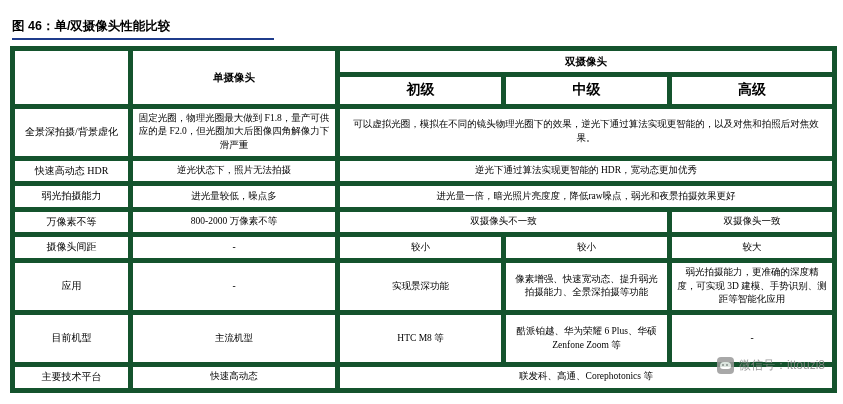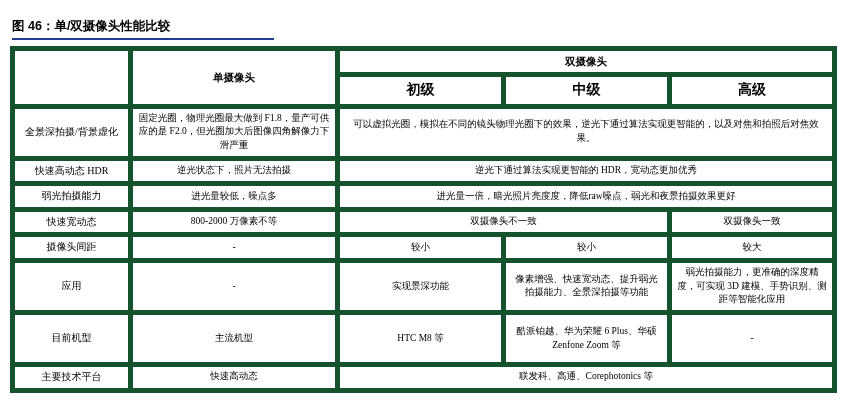--- a/index.html
+++ b/index.html
@@ -132,21 +132,21 @@
         <td class="cell-left" colspan="3">逆光下通过算法实现更智能的 HDR，宽动态更加优秀</td>
       </tr>
 
       <tr>
         <td class="rowlab">弱光拍摄能力</td>
         <td>进光量较低，噪点多</td>
         <td class="cell-left" colspan="3">进光量一倍，暗光照片亮度度，降低raw噪点，弱光和夜景拍摄效果更好</td>
       </tr>
 
       <tr>
-        <td class="rowlab">快速宽动态</td>
+        <td class="rowlab">万像素不等</td>
         <td>800-2000 万像素不等</td>
         <td colspan="2">双摄像头不一致</td>
         <td>双摄像头一致</td>
       </tr>
 
       <tr>
         <td class="rowlab">摄像头间距</td>
         <td>-</td>
         <td>较小</td>
         <td>较小</td>
@@ -171,14 +171,18 @@
 
       <tr>
         <td class="rowlab">主要技术平台</td>
         <td>快速高动态</td>
         <td colspan="3">联发科、高通、Corephotonics 等</td>
       </tr>
     </tbody>
   </table>
 
 
+  <div class="watermark">
+    <span class="wm-logo"></span>
+    <span>微信号：ittouzi8</span>
+  </div>
 
 </div>
 
 </body></html>

